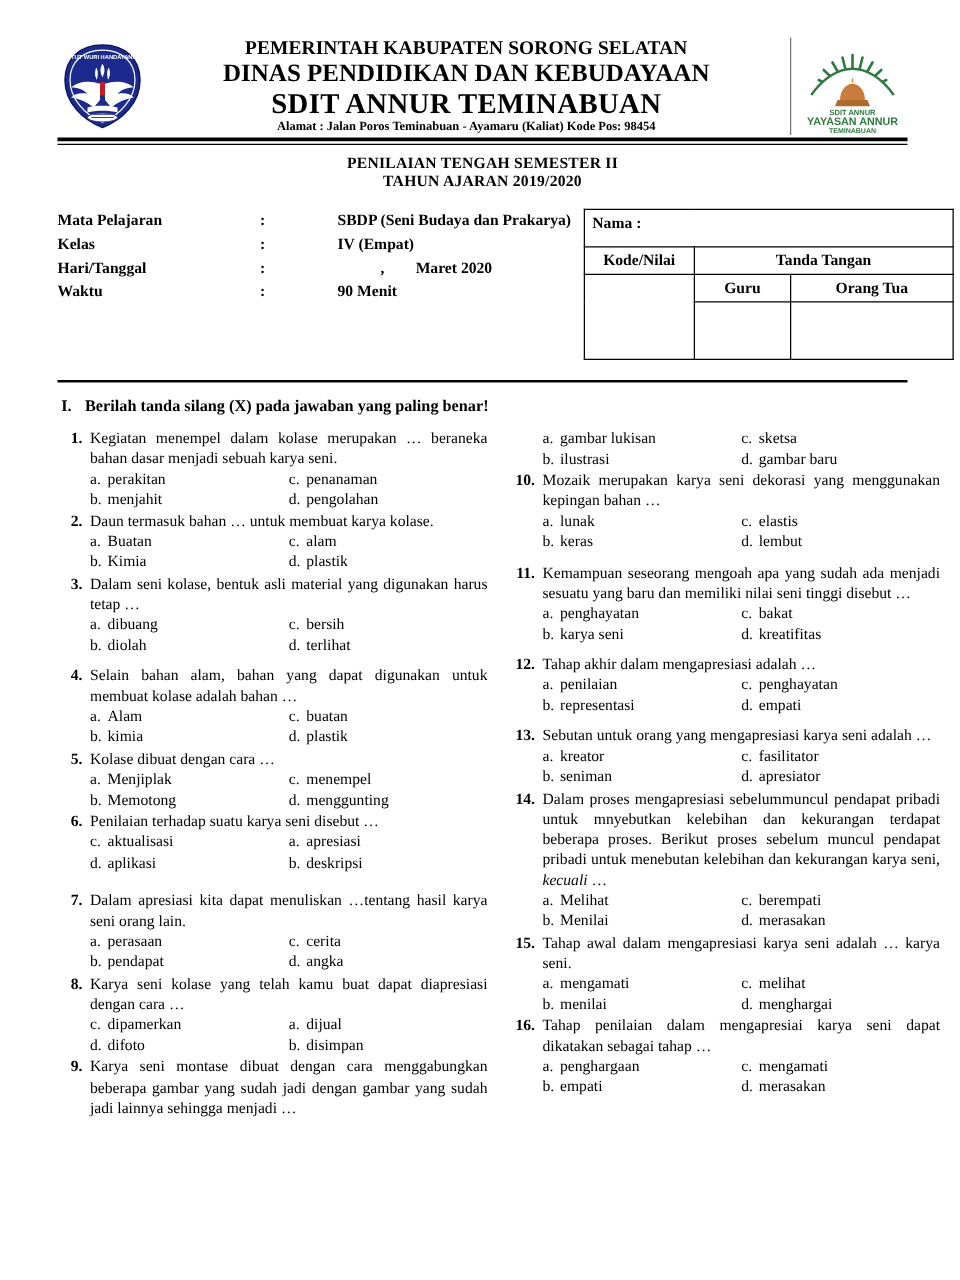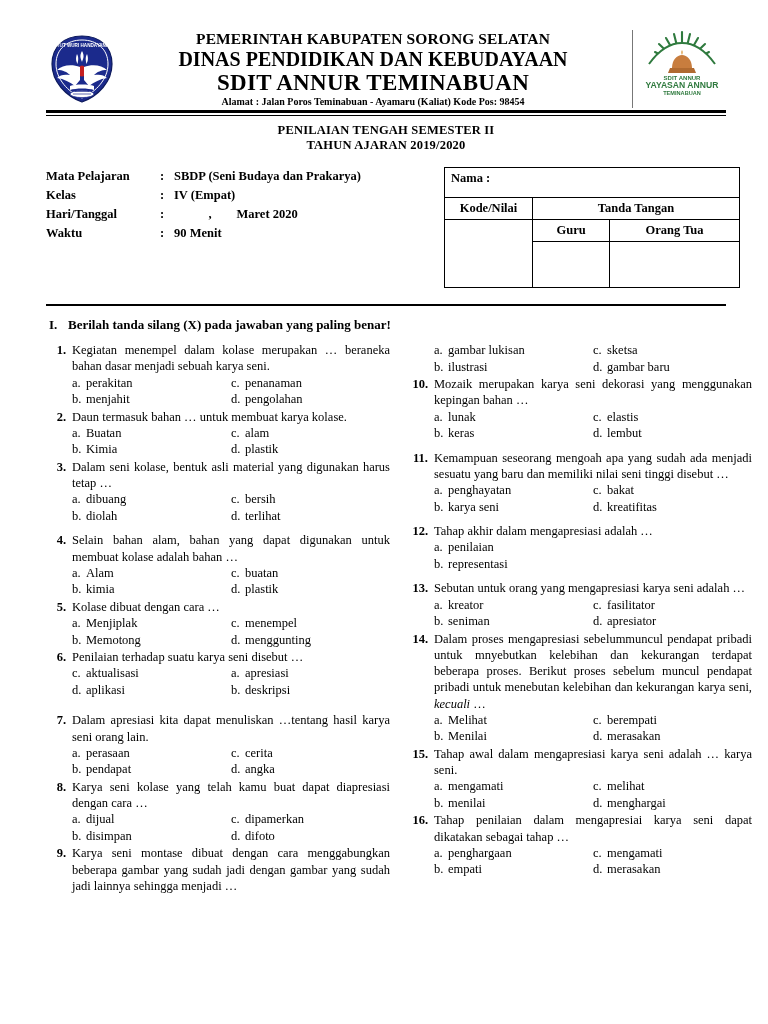--- a/index.html
+++ b/index.html
@@ -30,21 +30,21 @@
     width: 72px;
     flex: 0 0 72px;
     display: flex;
     align-items: center;
     justify-content: center;
   }
   .logo-right {
     width: 94px;
     flex: 0 0 94px;
     display: flex;
-    align-items: flex-start;
+    align-items: flex-end;
     justify-content: center;
     border-left: 1px solid #777;
     align-self: stretch;
     padding-left: 4px;
   }
   .letterhead-text {
     flex: 1 1 auto;
     text-align: center;
     line-height: 1.0;
     padding-right: 4px;
@@ -100,21 +100,21 @@
     display: flex;
     margin-top: 14px;
     align-items: flex-start;
   }
   .info-left {
     flex: 0 0 388px;
     font-size: 12.5px;
     font-weight: bold;
     line-height: 1.52;
   }
-  .info-row { display: flex; }
+  .info-row { display: flex; gap: 48px; }
   .info-label { flex: 0 0 114px; }
   .info-colon { flex: 0 0 14px; }
   .info-value { flex: 1 1 auto; white-space: pre; }
 
   .info-right {
     flex: 1 1 auto;
     margin-left: 10px;
   }
   table.idtable {
     border-collapse: collapse;
@@ -440,27 +440,27 @@
           </div>
         </div>
       </div>
 
       <div class="q">
         <div class="q-num">8.</div>
         <div class="q-body">
           <div class="q-text">Karya seni kolase yang telah kamu buat dapat diapresiasi dengan cara …</div>
           <div class="opts">
             <div class="opt-col">
+              <div class="opt"><span class="ltr">c.</span><span>dipamerkan</span></div>
+              <div class="opt"><span class="ltr">d.</span><span>difoto</span></div>
+            </div>
+            <div class="opt-col">
               <div class="opt"><span class="ltr">a.</span><span>dijual</span></div>
               <div class="opt"><span class="ltr">b.</span><span>disimpan</span></div>
             </div>
-            <div class="opt-col">
-              <div class="opt"><span class="ltr">c.</span><span>dipamerkan</span></div>
-              <div class="opt"><span class="ltr">d.</span><span>difoto</span></div>
-            </div>
           </div>
         </div>
       </div>
 
       <div class="q">
         <div class="q-num">9.</div>
         <div class="q-body">
           <div class="q-text">Karya seni montase dibuat dengan cara menggabungkan beberapa gambar yang sudah jadi dengan gambar yang sudah jadi lainnya sehingga menjadi …</div>
         </div>
       </div>
@@ -524,20 +524,24 @@
       <div class="gap-sm"></div>
 
       <div class="q">
         <div class="q-num">12.</div>
         <div class="q-body">
           <div class="q-text">Tahap akhir dalam mengapresiasi adalah …</div>
           <div class="opts">
             <div class="opt-col">
               <div class="opt"><span class="ltr">a.</span><span>penilaian</span></div>
               <div class="opt"><span class="ltr">b.</span><span>representasi</span></div>
+            </div>
+            <div class="opt-col">
+              <div class="opt"><span class="ltr">c.</span><span>penghayatan</span></div>
+              <div class="opt"><span class="ltr">d.</span><span>empati</span></div>
             </div>
           </div>
         </div>
       </div>
 
       <div class="gap-sm"></div>
 
       <div class="q">
         <div class="q-num">13.</div>
         <div class="q-body">

